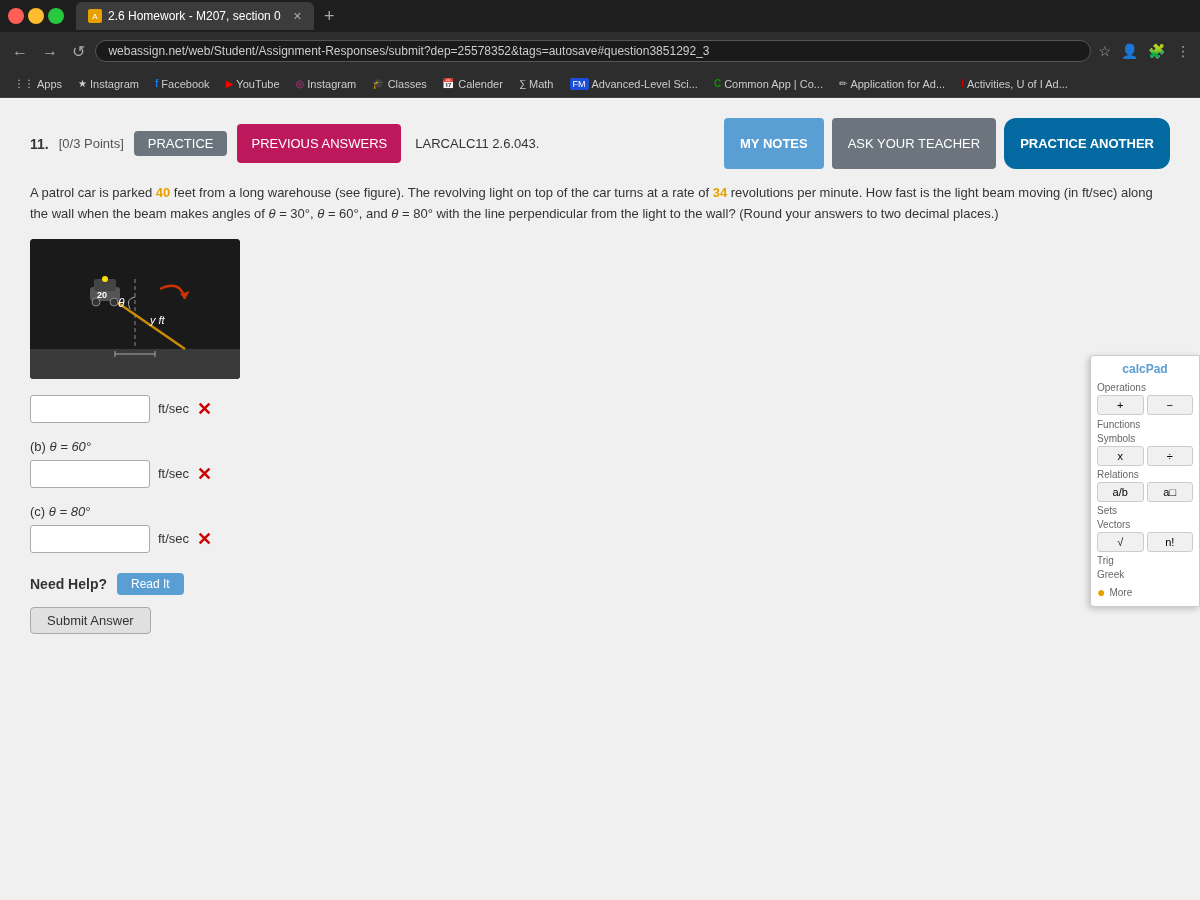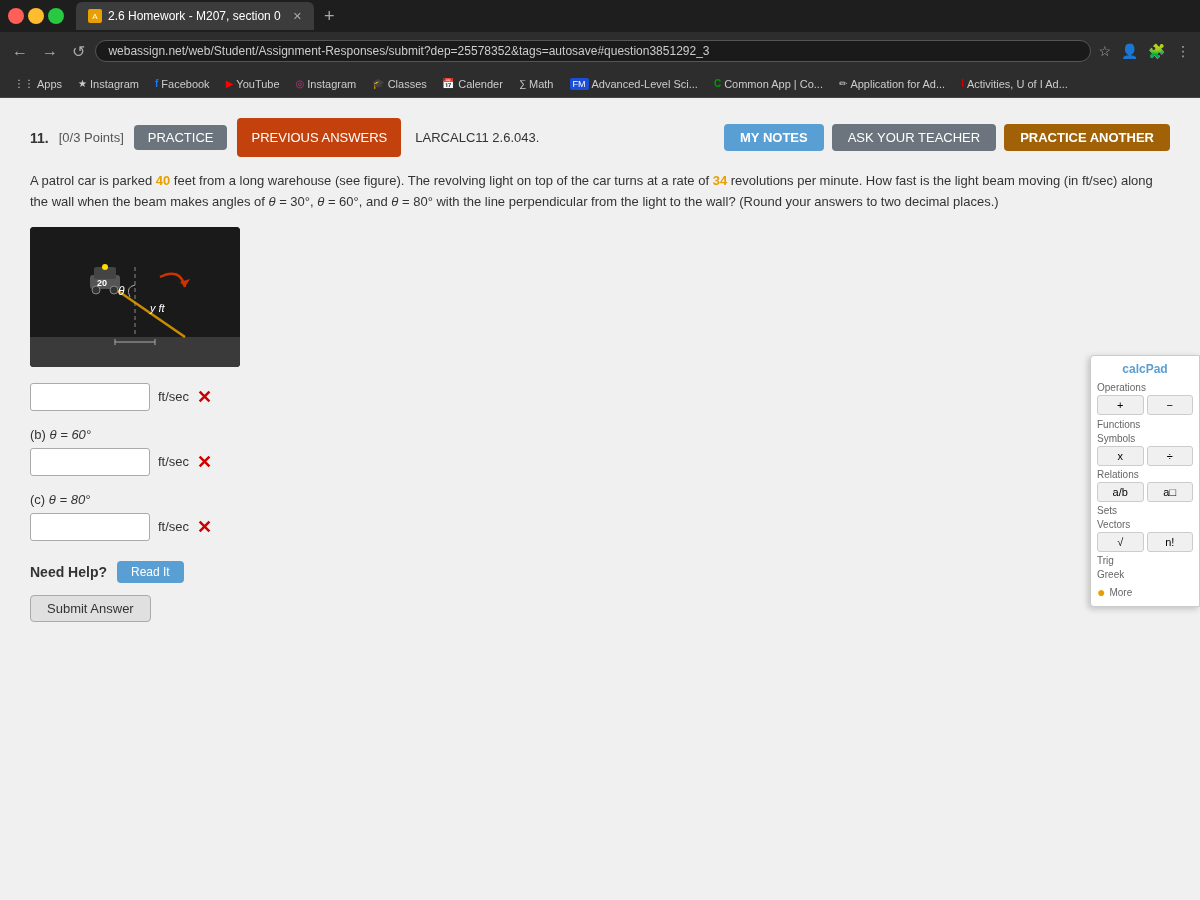--- a/index.html
+++ b/index.html
@@ -183,21 +183,21 @@
       background: #6c757d;
       color: white;
       border: none;
       padding: 5px 14px;
       border-radius: 4px;
       font-size: 13px;
       cursor: pointer;
     }
 
     .btn-prev-answers {
-      background: #c2410c;
+      background: #be185d;
       color: white;
       border: none;
       padding: 12px 14px;
       border-radius: 4px;
       font-size: 13px;
       cursor: pointer;
     }
 
     .assignment-code {
       font-size: 13px;
@@ -227,25 +227,25 @@
       background: #6c757d;
       color: white;
       border: none;
       padding: 6px 16px;
       border-radius: 4px;
       font-size: 13px;
       cursor: pointer;
     }
 
     .btn-practice-another {
-      background: #a16207;
+      background: #0369a1;
       color: white;
       border: none;
-      padding: 6px 16px;
-      border-radius: 4px;
+      padding: 18px 16px;
+      border-radius: 12px;
       font-size: 13px;
       cursor: pointer;
       font-weight: bold;
       text-transform: uppercase;
     }
 
     
     .problem-text {
       font-size: 13px;
       color: #333;

